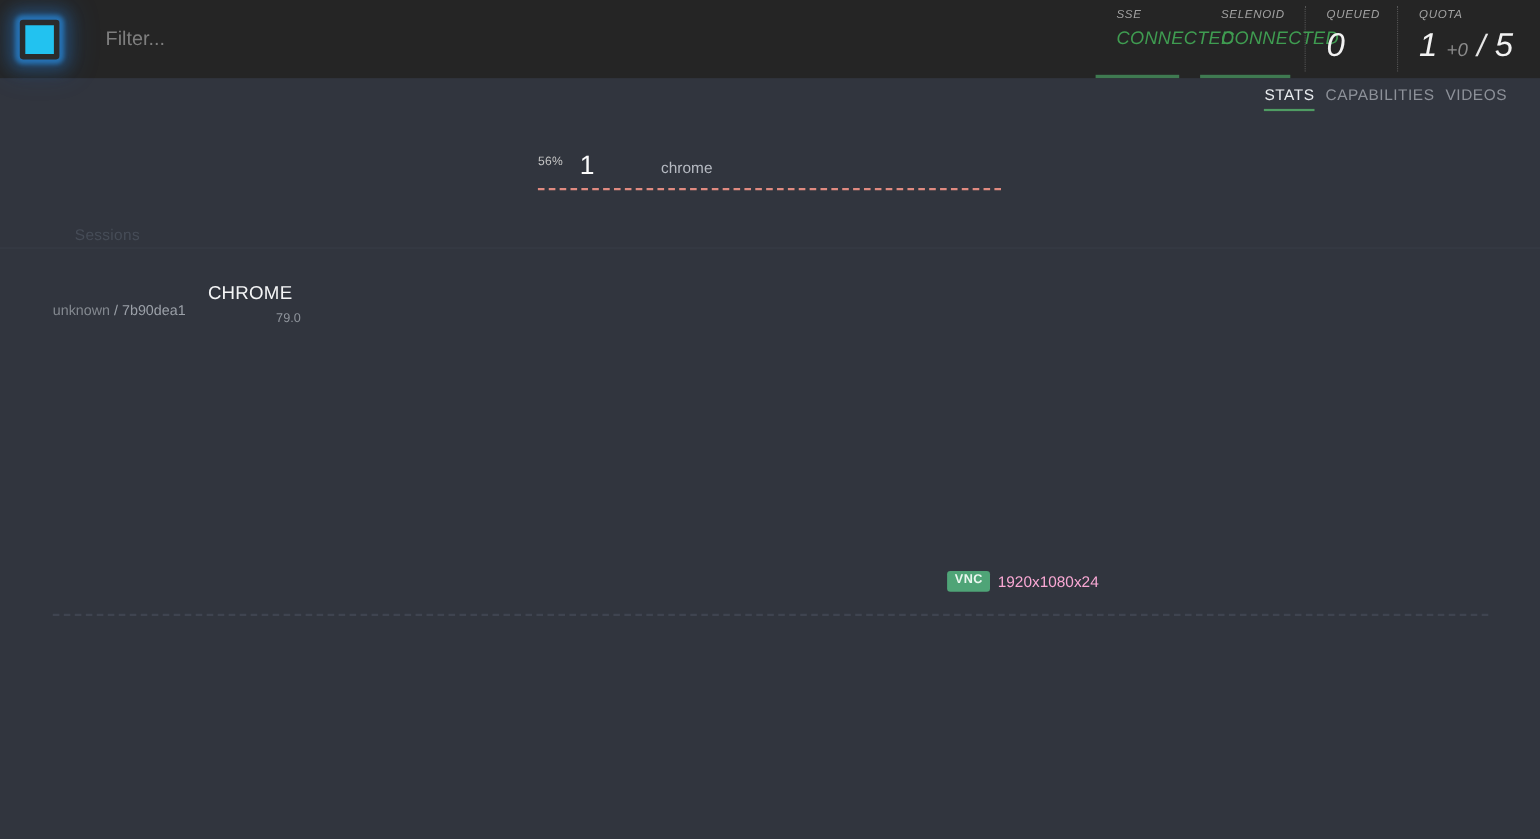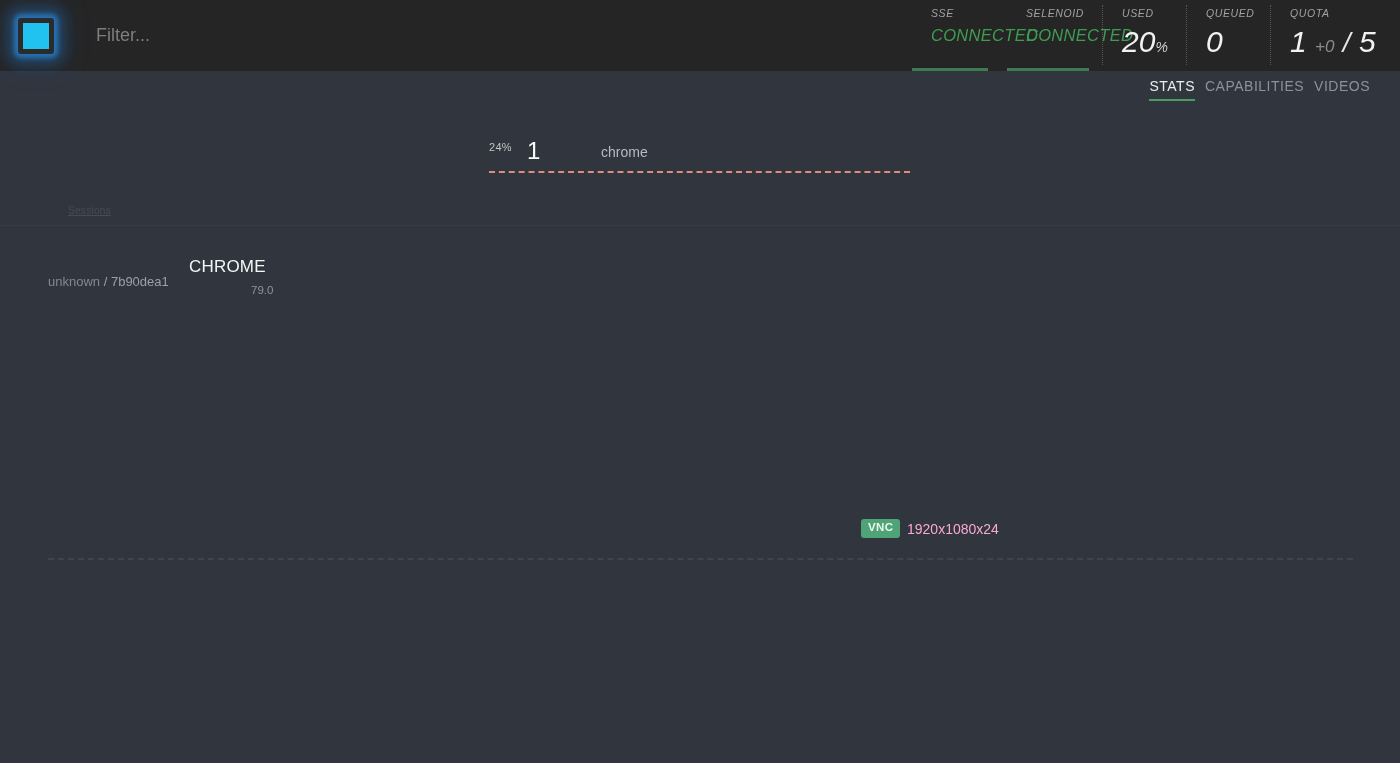--- a/index.html
+++ b/index.html
@@ -113,21 +113,21 @@
   }
   #bc-name {
     position: absolute; left: 112px; top: 6px;
     font-size: 14px; color: #b6bac2;
   }
   #bc-bar { border-top: 2px dashed #e08a80; }
 
   
   #sessions-label {
     position: absolute; left: 68px; top: 205px;
-    font-size: 10px; color: #464c57; letter-spacing: .3px; text-decoration: underline;
+    font-size: 14px; color: #464c57; letter-spacing: .3px;
   }
   #sessions-rule {
     position: absolute; left: 0; top: 225px;
     width: 1400px; height: 1px; background: #383d47;
   }
 
   #session-row { position: absolute; left: 0; top: 248px; width: 1400px; }
   #sess-id {
     position: absolute; left: 48px; top: 26px;
     font-size: 13px; color: #9ba0a8;
@@ -175,26 +175,20 @@
       <div class="stat-value connected">CONNECTED</div>
       <div class="conn-bar" style="width:76px"></div>
     </div>
 
     <div class="stat-cell" id="cell-selenoid">
       <div class="stat-label">SELENOID</div>
       <div class="stat-value connected">CONNECTED</div>
       <div class="conn-bar" style="width:82px"></div>
     </div>
 
-    <div class="stat-cell divided" id="cell-used">
-      <div class="stat-label">USED</div>
-      <div class="stat-value big">
-        <span>20</span><span class="unit">%</span>
-      </div>
-    </div>
 
     <div class="stat-cell divided" id="cell-queued">
       <div class="stat-label">QUEUED</div>
       <div class="stat-value big">0</div>
     </div>
 
     <div class="stat-cell divided" id="cell-quota">
       <div class="stat-label">QUOTA</div>
       <div class="stat-value big">
         <span>1</span>
@@ -208,21 +202,21 @@
 </div>
 
 <div id="tabs">
   <div class="tab active">STATS</div>
   <div class="tab">CAPABILITIES</div>
   <div class="tab">VIDEOS</div>
 </div>
 
 <div id="browser-chart">
   <div id="bc-head">
-    <span id="bc-pct">24%</span>
+    <span id="bc-pct">56%</span>
     <span id="bc-count">1</span>
     <span id="bc-name">chrome</span>
   </div>
   <div id="bc-bar"></div>
 </div>
 
 <div id="sessions-label">Sessions</div>
 <div id="sessions-rule"></div>
 
 <div id="session-row">

